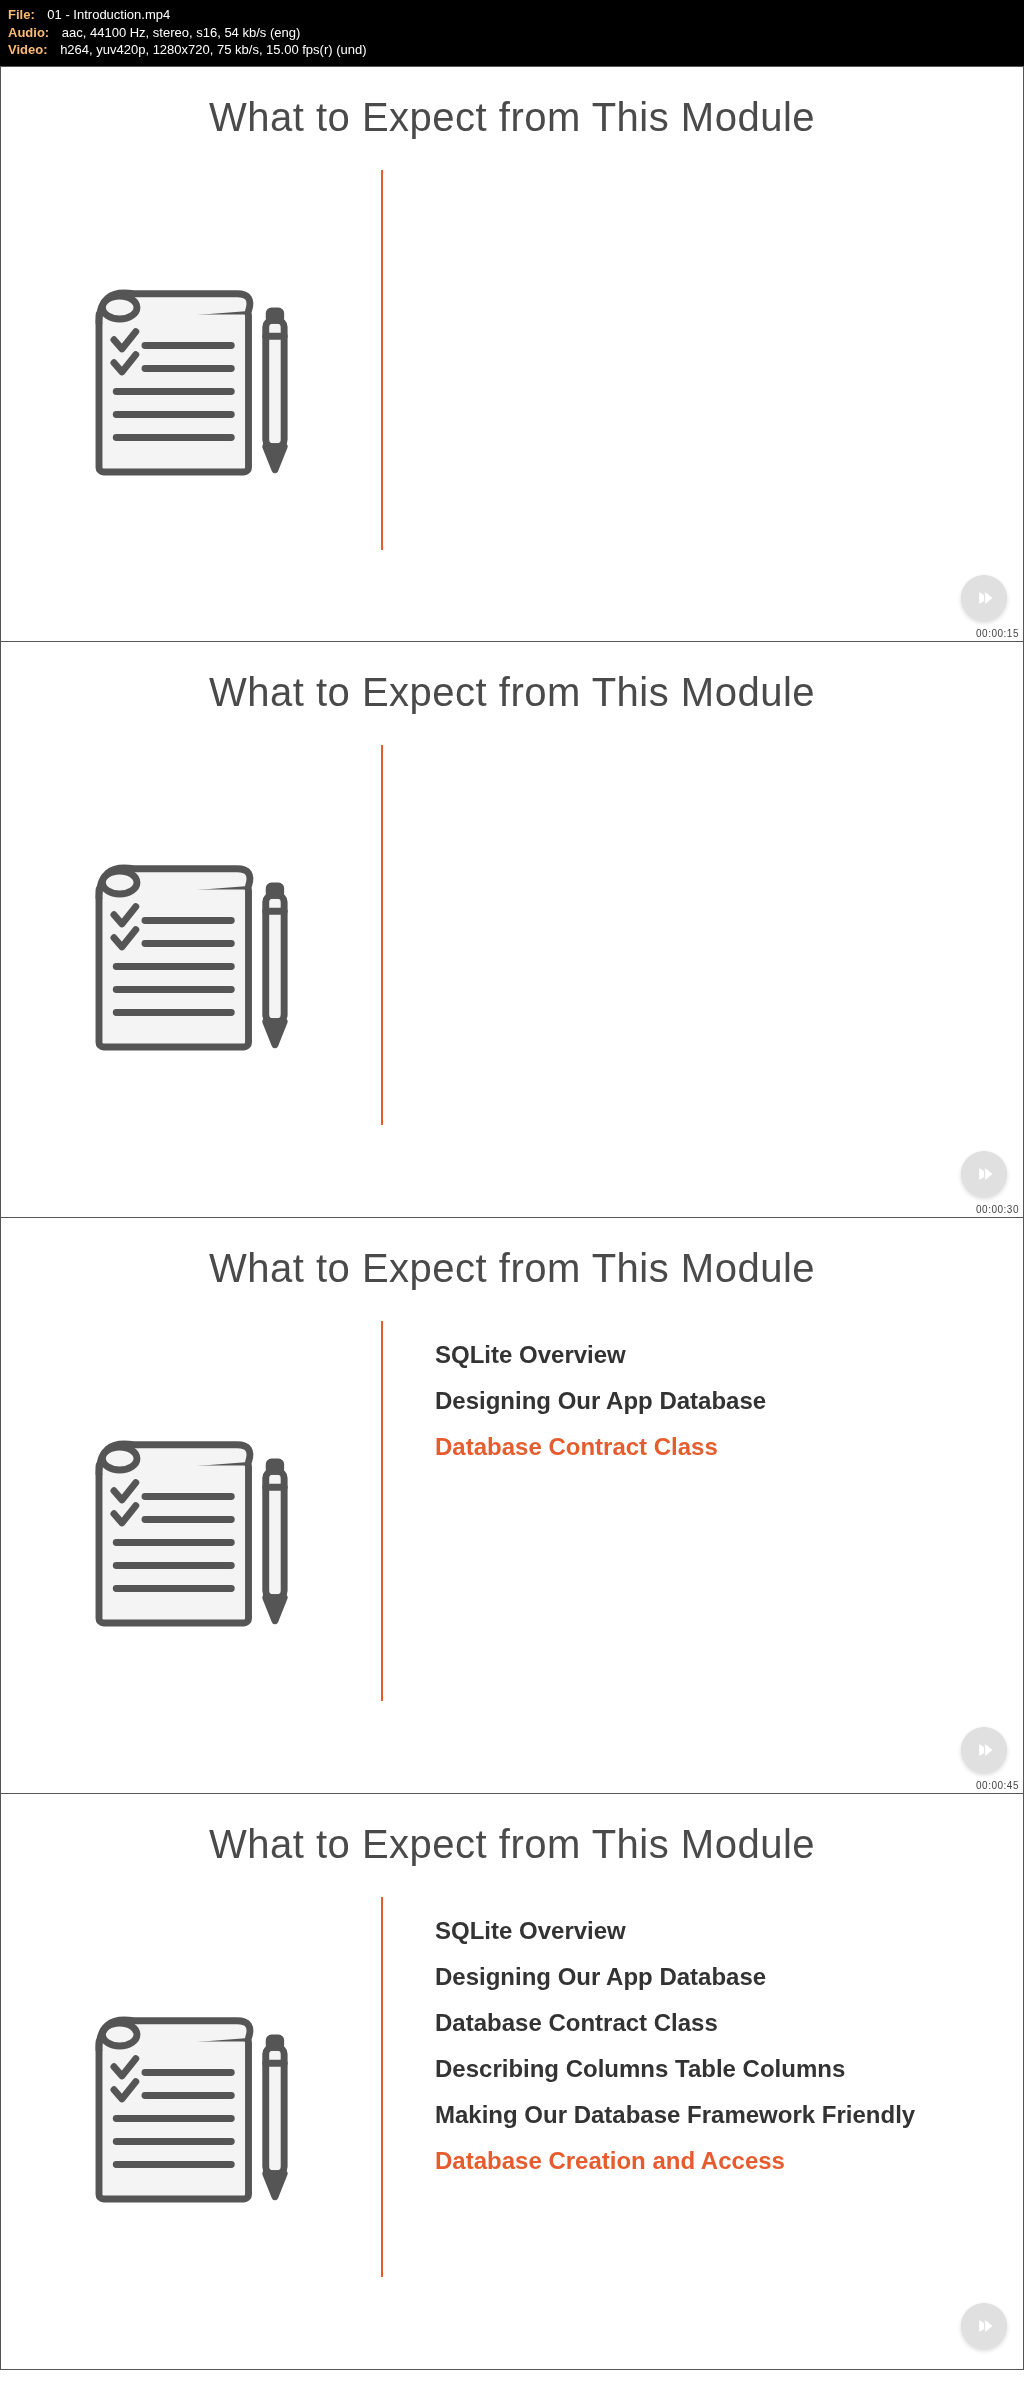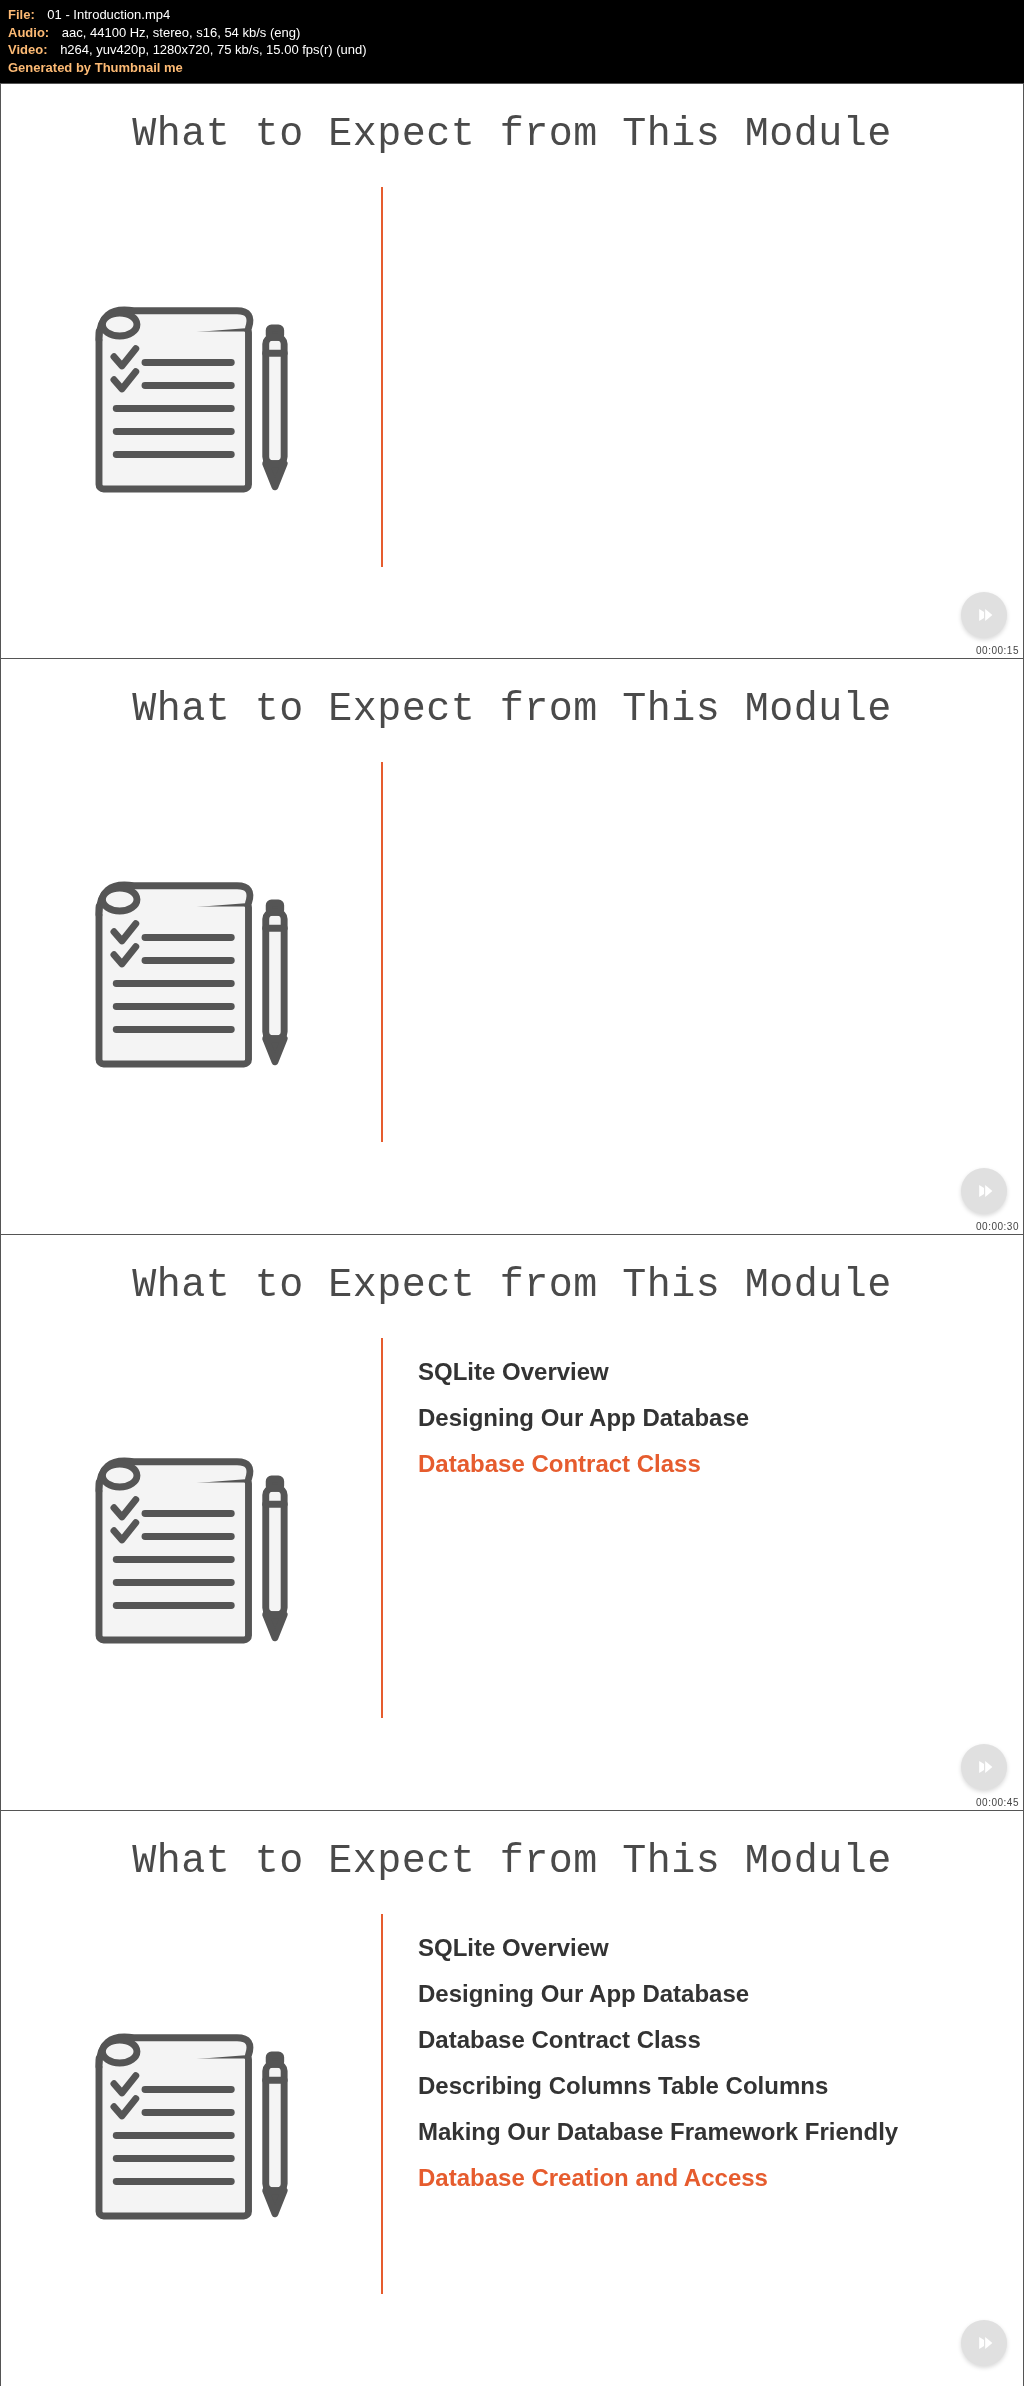--- a/index.html
+++ b/index.html
@@ -31,21 +31,21 @@
     overflow: hidden;
   }
   .frame:first-child { border-top: 1px solid #555; }
   
   .title {
     text-align: center;
     font-size: 40px;
     font-weight: 300;
     color: #4a4a4a;
     padding-top: 28px;
-    font-family: Liberation Mono, monospace;
+    font-family: Liberation Sans, sans-serif;
     letter-spacing: 0.5px;
   }
   
   .content {
     display: flex;
     align-items: flex-start;
     margin-top: 40px;
     height: 400px;
   }
   
@@ -60,21 +60,21 @@
   .divider {
     width: 0;
     border-left: 2px solid #e65c2e;
     height: 380px;
     align-self: flex-start;
     margin-top: -10px;
   }
   
   .right {
     flex: 1;
-    padding-left: 35px;
+    padding-left: 52px;
     padding-top: 10px;
   }
   
   .right .item {
     font-size: 24px;
     font-weight: bold;
     color: #333;
     margin-bottom: 18px;
     font-family: "Segoe UI", Arial, sans-serif;
   }
@@ -115,23 +115,20 @@
     <span class="val">01 - Introduction.mp4</span>
   </div>
   <div>
     <span class="lbl">Audio:</span>
     <span class="val">aac, 44100 Hz, stereo, s16, 54 kb/s (eng)</span>
   </div>
   <div>
     <span class="lbl">Video:</span>
     <span class="val">h264, yuv420p, 1280x720, 75 kb/s, 15.00 fps(r) (und)</span>
   </div>
-  <div>
-    <span class="lbl">Generated by Thumbnail me</span>
-  </div>
 </div>
 
 <div class="grid" id="grid">
     <div class="frame">
       <div class="title">What to Expect from This Module</div>
       <div class="content">
         <div class="left">
           <div class="notepad-icon"><svg viewBox="0 0 200 200">
   <g stroke="#555" stroke-width="6" fill="none" stroke-linecap="round" stroke-linejoin="round">
 

